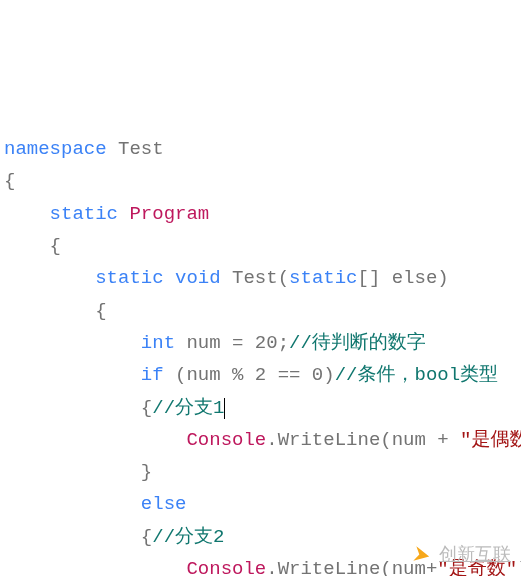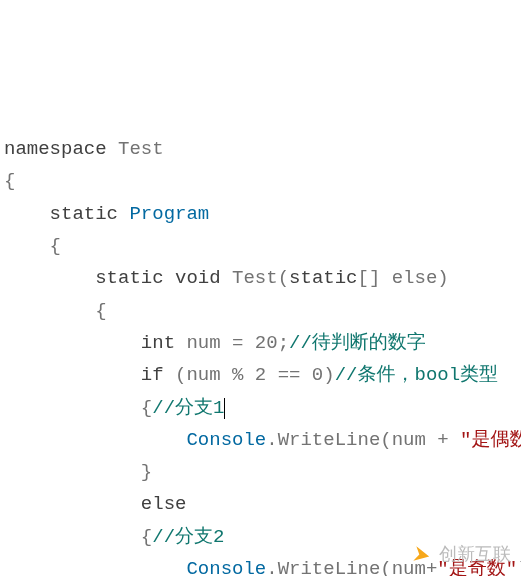--- a/index.html
+++ b/index.html
@@ -9,42 +9,43 @@
     font-family: Consolas, "Courier New", monospace;
     font-size: 19px;
     line-height: 1.7;
     white-space: pre;
     width: 521px;
     height: 576px;
     box-sizing: border-box;
     position: relative;
     overflow: hidden;
   }
-  .kw { color: #404040; text-align: center; }
-  .type { color: #0369a1; }
+  .kw { color: #3b82f6; text-align: center; }
+  .type { color: #be185d; }
   .comment { color: #0f766e; }
   .str { color: #a31515; }
   .plain { color: #737373; }
   .cursor {
     border-left: 1px solid #000;
     display: inline-block;
     height: 1.1em;
     vertical-align: text-bottom;
   }
   .watermark {
     position: absolute;
     bottom: 6px;
     right: 10px;
     font-family: "Microsoft YaHei", sans-serif;
     font-size: 18px;
     color: #bbbbbb;
     font-weight: 500;
     display: flex;
     align-items: center;
     gap: 6px;
+    text-decoration: underline;
   }
   .wm-icon {
     width: 22px;
     height: 22px;
     transform: rotate(12deg);
   }
 </style>
 </head>
 <body>
 

